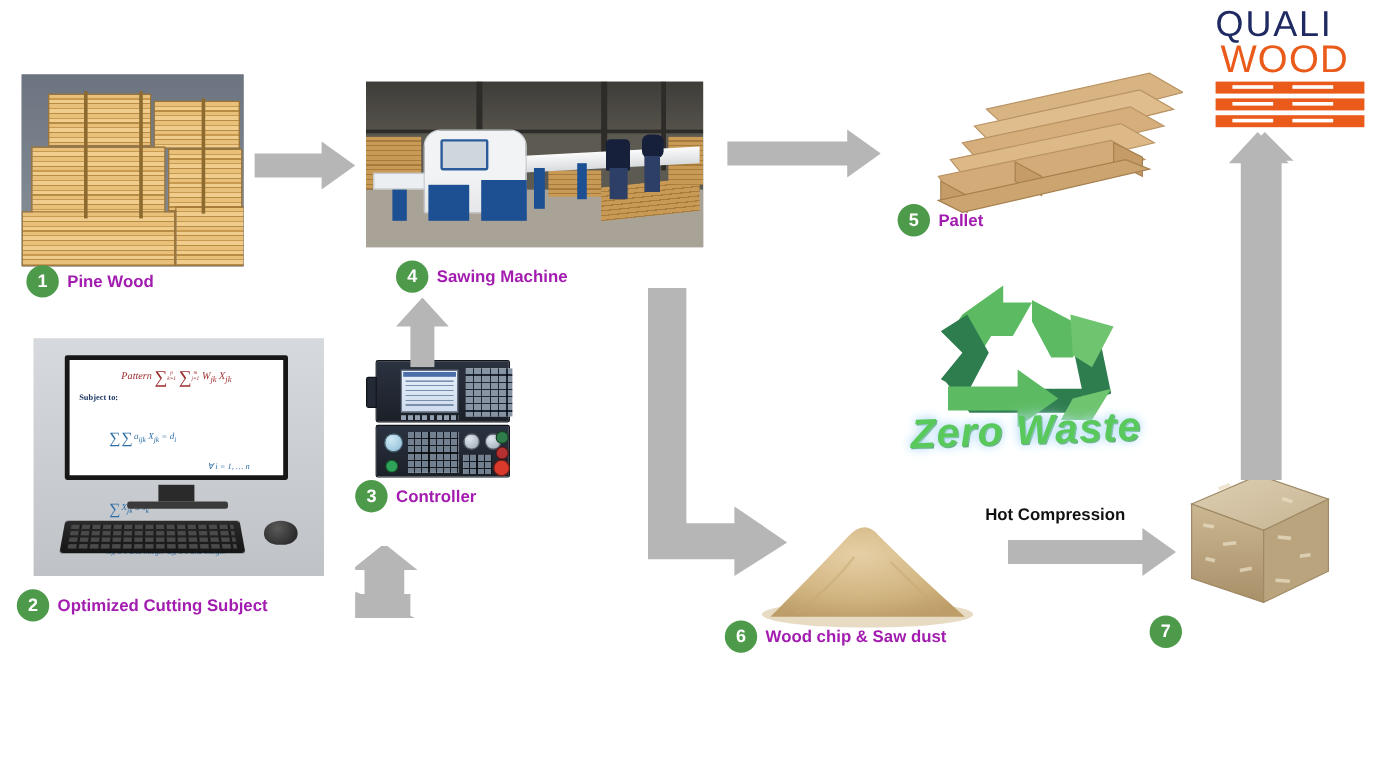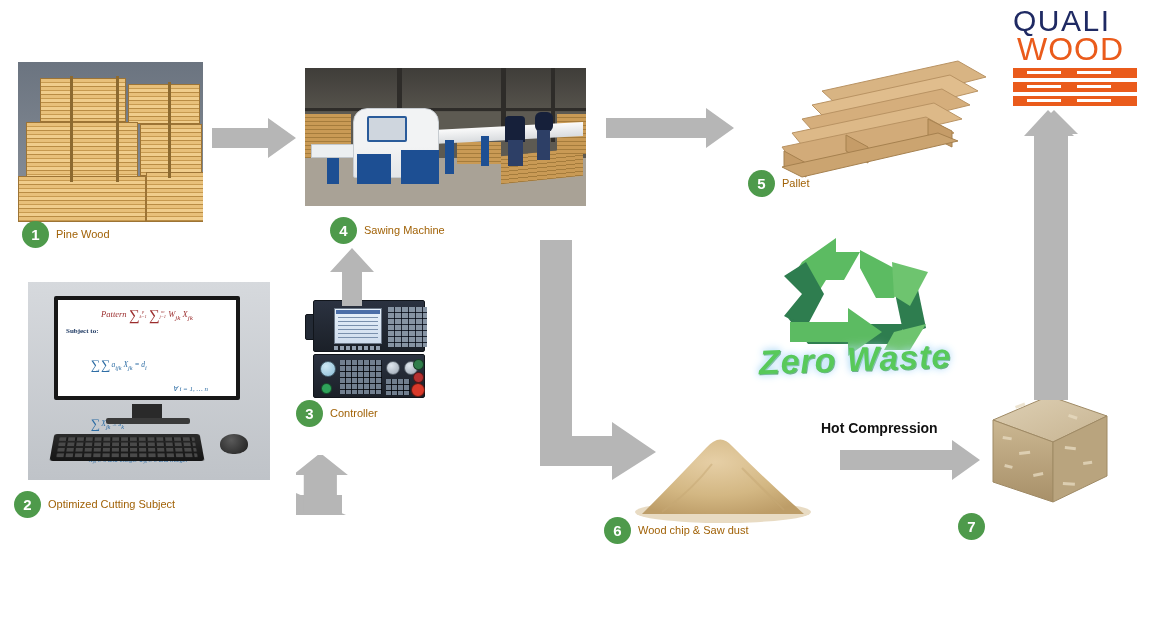--- a/index.html
+++ b/index.html
@@ -172,21 +172,21 @@
 
   
   .step { position:absolute; display:flex; align-items:center; gap:7px; }
   .badge {
     width: 27px; height: 27px; border-radius:50%;
     background: #4e9a4b; color:#fff; font-size: 15px; font-weight: bold;
     display:flex; align-items:center; justify-content:center; flex: 0 0 auto;
     font-family:"Liberation Sans", sans-serif;
   }
   .step-label {
-    font-size: 11px; font-weight: normal; color:#a16207; white-space: pre-line;
+    font-size: 14px; font-weight: bold; color:#a21caf; white-space: pre-line;
     line-height: 21px;
   }
   .free-label { position:absolute; font-size: 14px; font-weight:bold; color:#111; }
 </style>
 </head>
 <body>
 
 <div id="stage">
 
 

